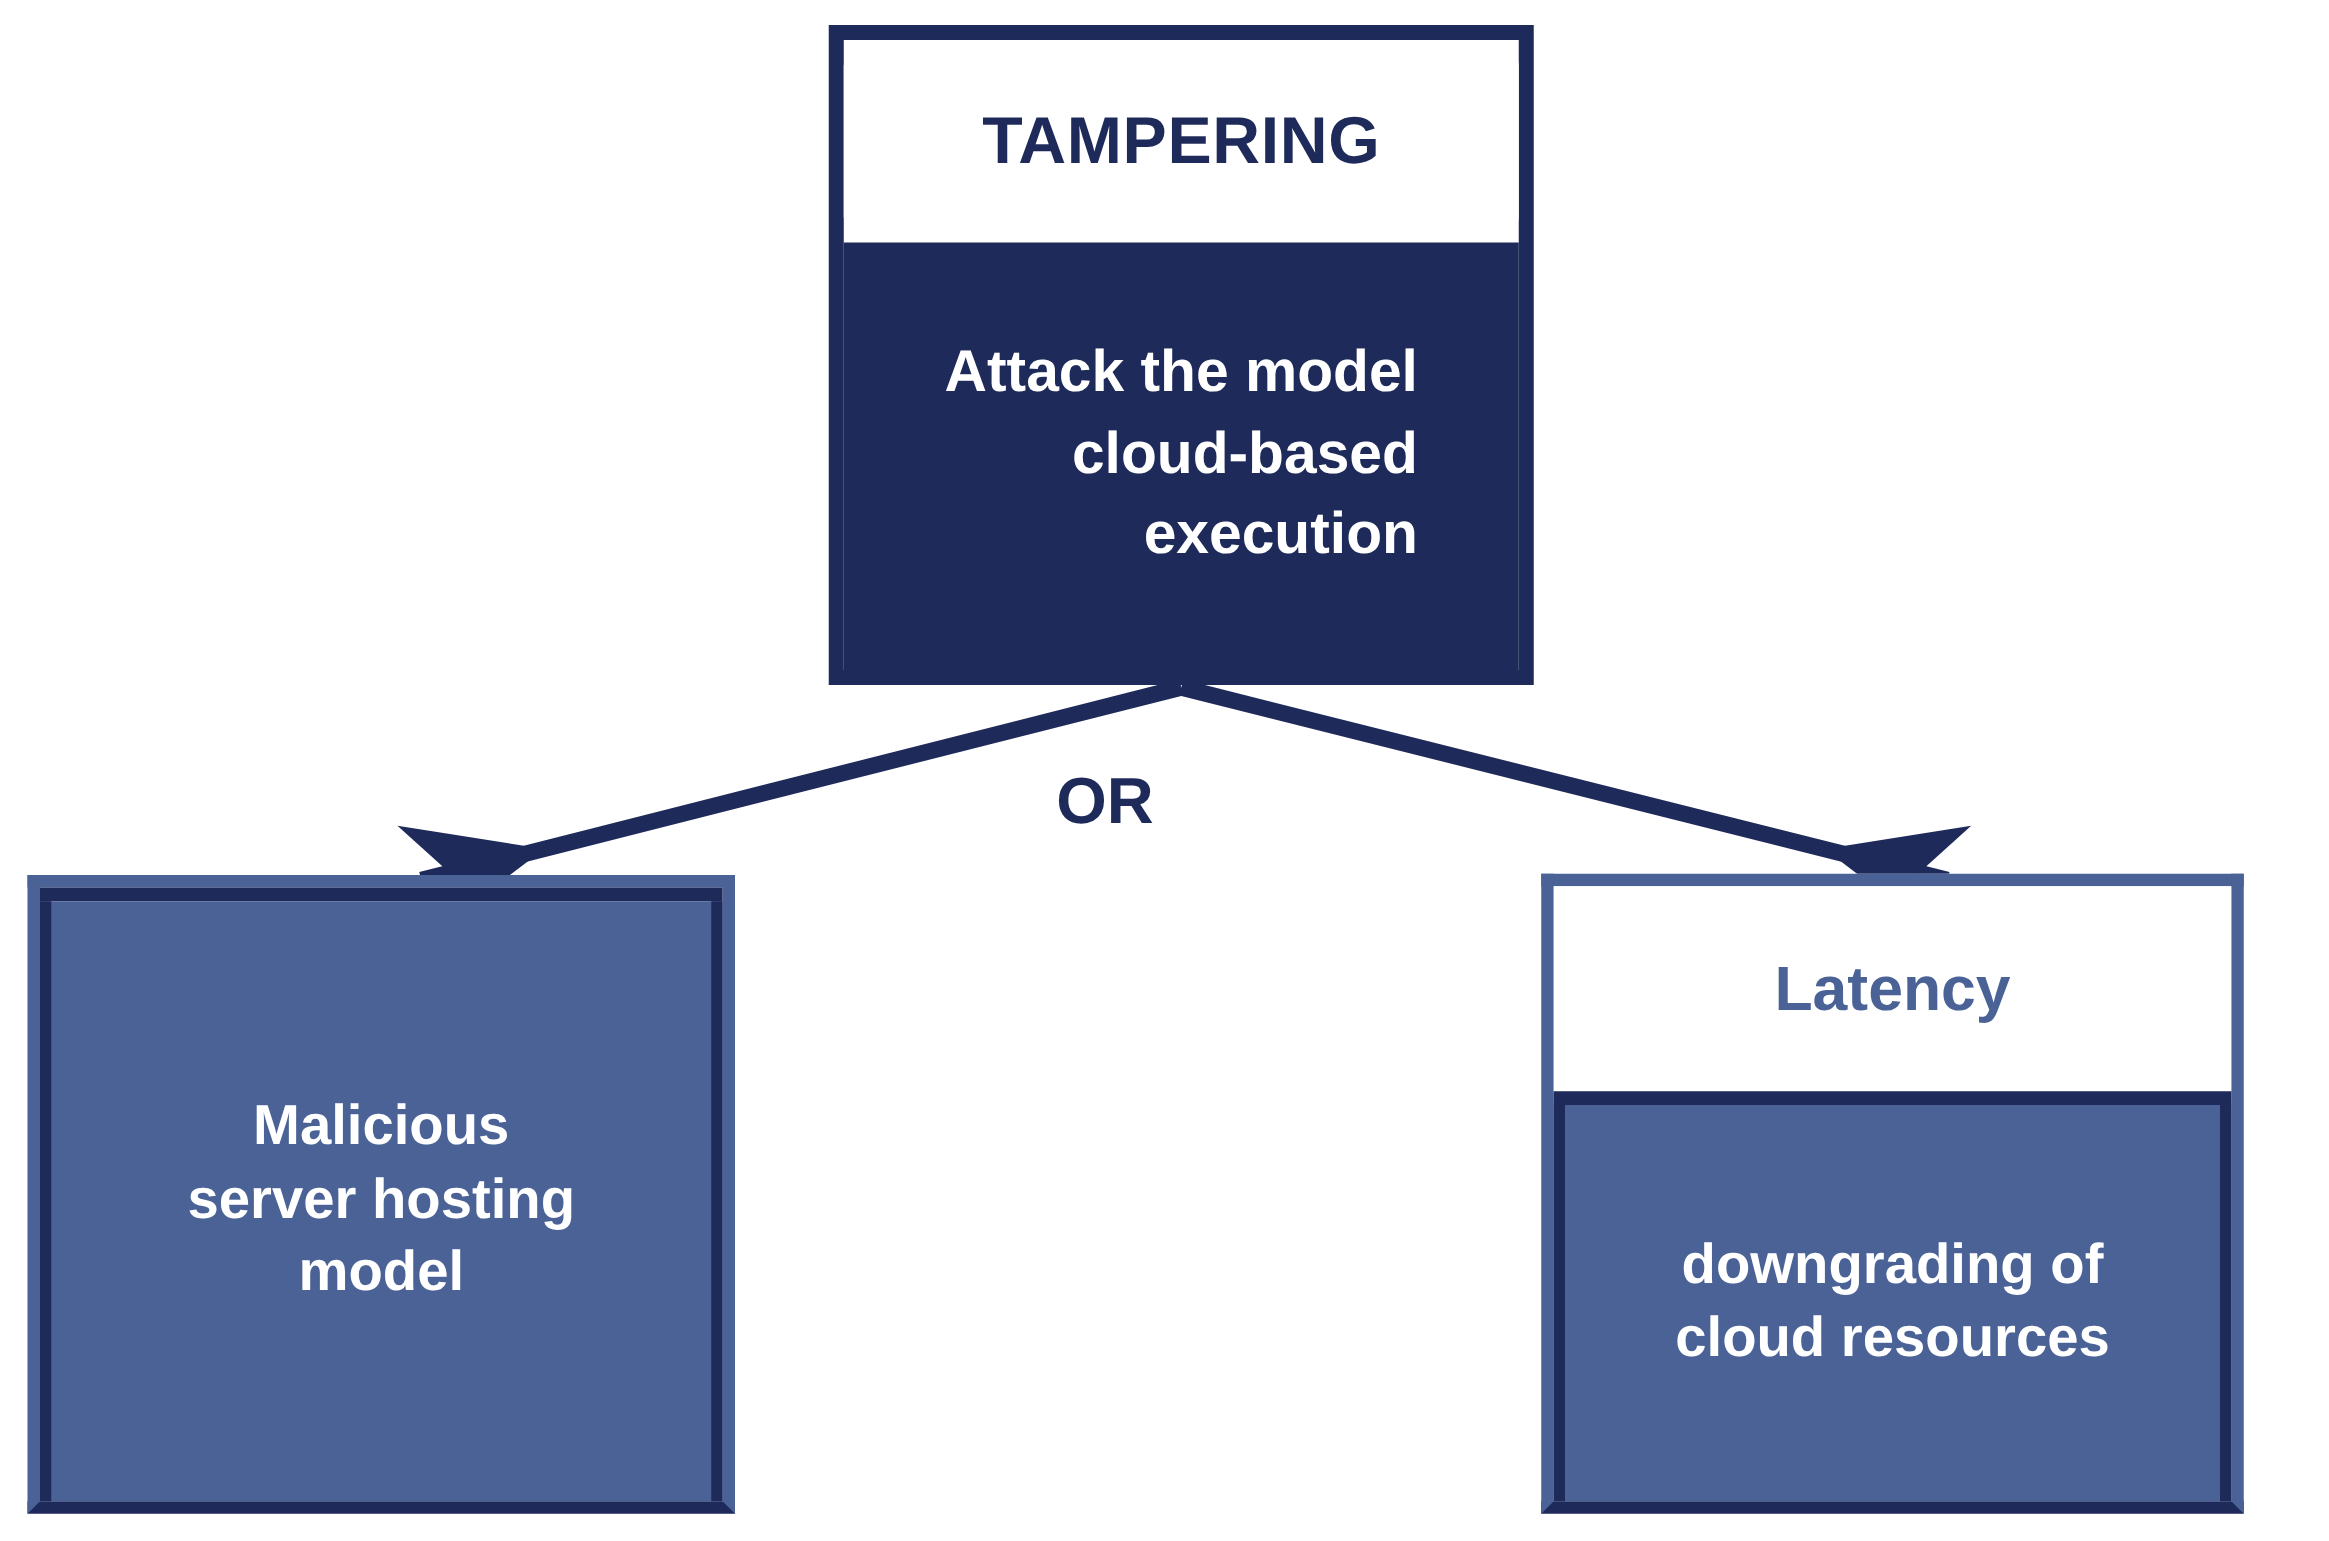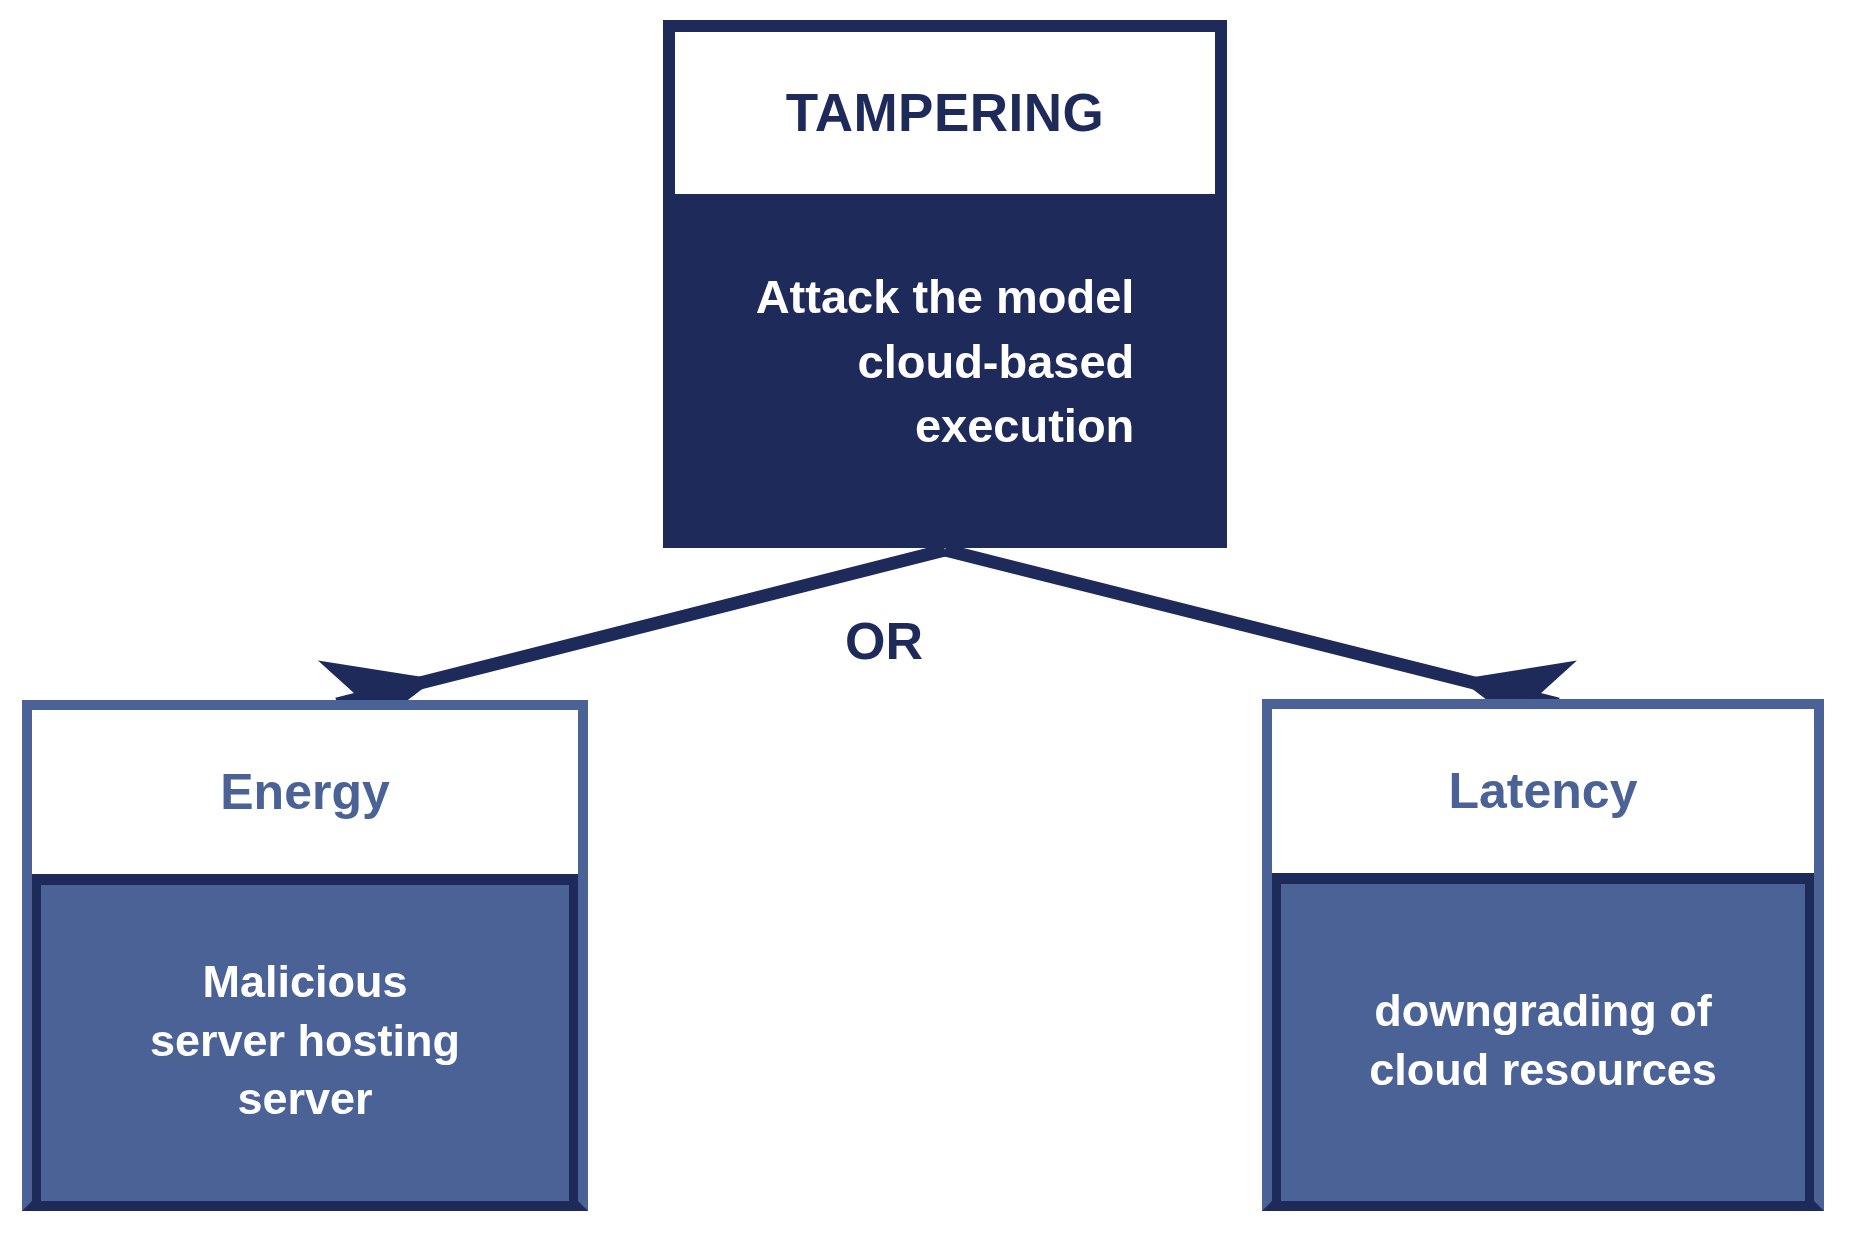--- a/index.html
+++ b/index.html
@@ -147,32 +147,31 @@
         <span class="line">Attack the model</span>
         <span class="line">cloud-based</span>
         <span class="line">execution</span>
       </div>
     </div>
   </div>
 
   <div class="gate-label">OR</div>
 
   <div class="node node-leaf" style="left:22px; top:700px; width:566px; height:511px;">
-    <div class="node-header">Energy</div>
     <div class="node-divider"></div>
     <div class="node-body">
       <div>
         <span class="line">Malicious</span>
         <span class="line">server hosting</span>
-        <span class="line">server</span>
+        <span class="line">model</span>
       </div>
     </div>
   </div>
 
-  <div class="node node-leaf" style="left:1262px; top:699px; width:562px; height:512px;">
+  <div class="node node-leaf" style="left:1233px; top:699px; width:562px; height:512px;">
     <div class="node-header">Latency</div>
     <div class="node-divider"></div>
     <div class="node-body">
       <div>
         <span class="line">downgrading of</span>
         <span class="line">cloud resources</span>
       </div>
     </div>
   </div>
 

